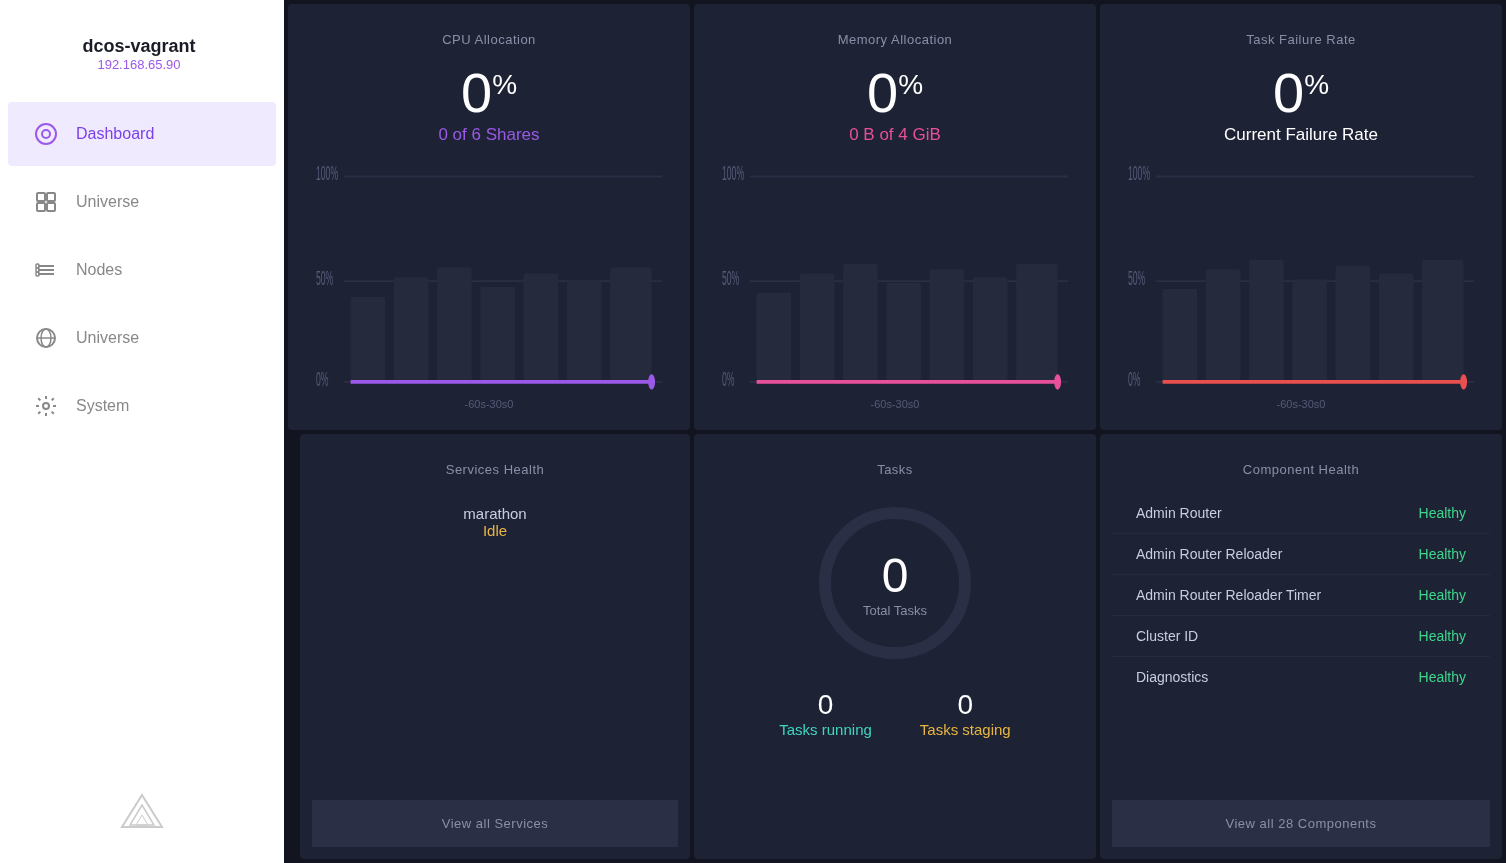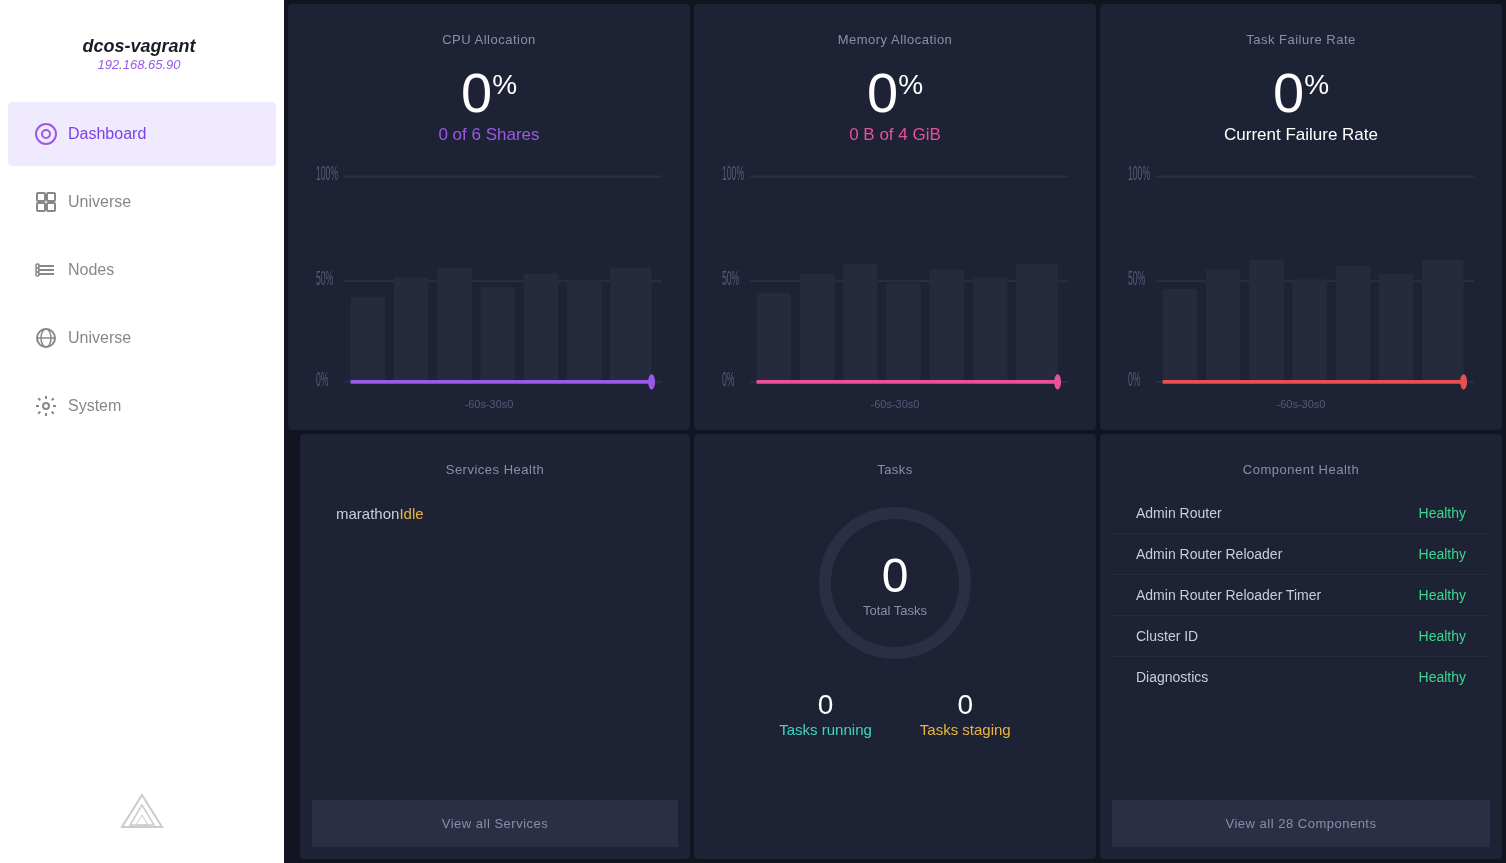--- a/index.html
+++ b/index.html
@@ -10,40 +10,39 @@
       width: 284px;
       min-width: 284px;
       background: #fff;
       display: flex;
       flex-direction: column;
       padding-top: 20px;
     }
     .sidebar-brand {
       padding: 16px 24px 28px 18px;
       text-align: center;
-      font-style: italic;
     }
     .sidebar-brand-name {
       font-size: 18px;
       font-weight: 700;
       color: #1a1d27;
     }
     .sidebar-brand-ip {
       font-size: 13px;
       color: #9b59e8;
     }
     .sidebar-nav { display: flex; flex-direction: column; }
     .nav-item {
       display: flex;
       align-items: center;
       padding: 18px 24px;
       cursor: pointer;
       color: #888;
       font-size: 16px;
-      gap: 8px;
+      gap: 16px;
       border-radius: 4px;
       margin: 2px 8px;
     }
     .nav-item.active {
       background: #f0eaff;
       color: #7b40e8;
     }
     .nav-icon { width: 28px; height: 28px; display: flex; align-items: center; justify-content: center; flex-shrink: 0; }
     .nav-label { font-size: 16px; font-weight: 500; }
     .sidebar-footer {
@@ -129,23 +128,25 @@
       display: flex;
       flex-direction: column;
       margin-left: 12px;
     }
     .services-health-content {
       flex: 1;
       padding: 12px 24px;
     }
     .service-row {
       display: flex;
+      justify-content: space-between;
       align-items: center;
       padding: 8px 0;
       font-size: 15px;
+      flex-direction: column;
     }
     .service-name { color: #c8cde0; }
     .status-idle { color: #e8b640; }
     .status-healthy { color: #3dd68c; }
     .card-footer-btn {
       background: #2a2f45;
       border: none;
       color: #8a8fa8;
       font-size: 13px;
       padding: 16px;

